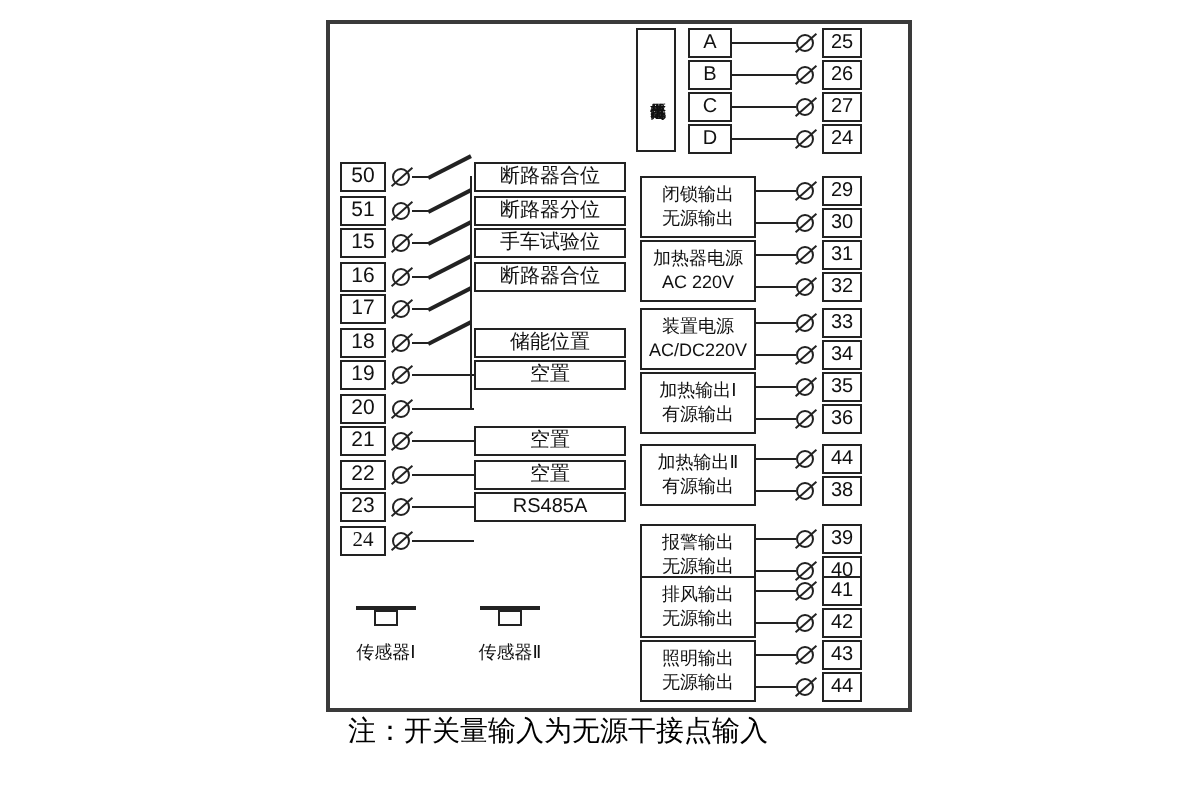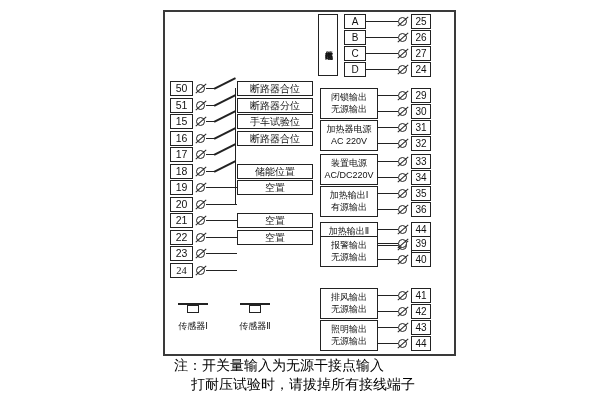--- a/index.html
+++ b/index.html
@@ -139,20 +139,21 @@
       <div class="lrow" style="top: 229.5px;">
         <div class="tbox num">22</div>
         <div class="screw"></div>
         <div class="wire" style="left:206px;top:7px;width:31px"></div>
         <div class="tbox lbl">空置</div>
       </div>
       <div class="lrow" style="top: 246px;">
         <div class="tbox num">23</div>
         <div class="screw"></div>
         <div class="wire" style="left:206px;top:7px;width:31px"></div>
+        <div class="tbox lbl">RS485A</div>
       </div>
       <div class="lrow" style="top: 262.5px; font-family: Liberation Serif, serif;">
         <div class="tbox num">24</div>
         <div class="screw"></div>
         <div class="wire" style="left:206px;top:7px;width:31px"></div>
       </div>
     </div>
   <div class="vbus"></div>
 
   <div class="hvlabel">高压带电传感器</div>
@@ -237,21 +238,21 @@
           <div>加热输出Ⅱ</div>
           <div>有源输出</div>
         </div>
         <div class="wire" style="left:378px;top:7px;width:20px"></div>
         <div class="screw" style="left:398px;top:3px"></div>
         <div class="tbox rnum" style="top:0px">44</div>
         <div class="wire" style="left:378px;top:23px;width:20px"></div>
         <div class="screw" style="left:398px;top:19px"></div>
         <div class="tbox rnum" style="top:16px">38</div>
       </div>
-      <div class="rgroup" style="top: 236px;">
+      <div class="rgroup" style="top: 262px;">
         <div class="glabel">
           <div>报警输出</div>
           <div>无源输出</div>
         </div>
         <div class="wire" style="left:378px;top:7px;width:20px"></div>
         <div class="screw" style="left:398px;top:3px"></div>
         <div class="tbox rnum" style="top:0px">39</div>
         <div class="wire" style="left:378px;top:23px;width:20px"></div>
         <div class="screw" style="left:398px;top:19px"></div>
         <div class="tbox rnum" style="top:16px">40</div>
@@ -287,14 +288,13 @@
     <div class="sbox"></div>
     <div class="slabel">传感器Ⅰ</div>
   </div>
   <div class="sensor" style="left:237px">
     <div class="sbar"></div>
     <div class="sbox"></div>
     <div class="slabel">传感器Ⅱ</div>
   </div>
 
   <div class="note n1">注：开关量输入为无源干接点输入</div>
-  <div class="note n2">打耐压试验时，请拔掉所有接线端子</div>
 </div>
 
 </body></html>

